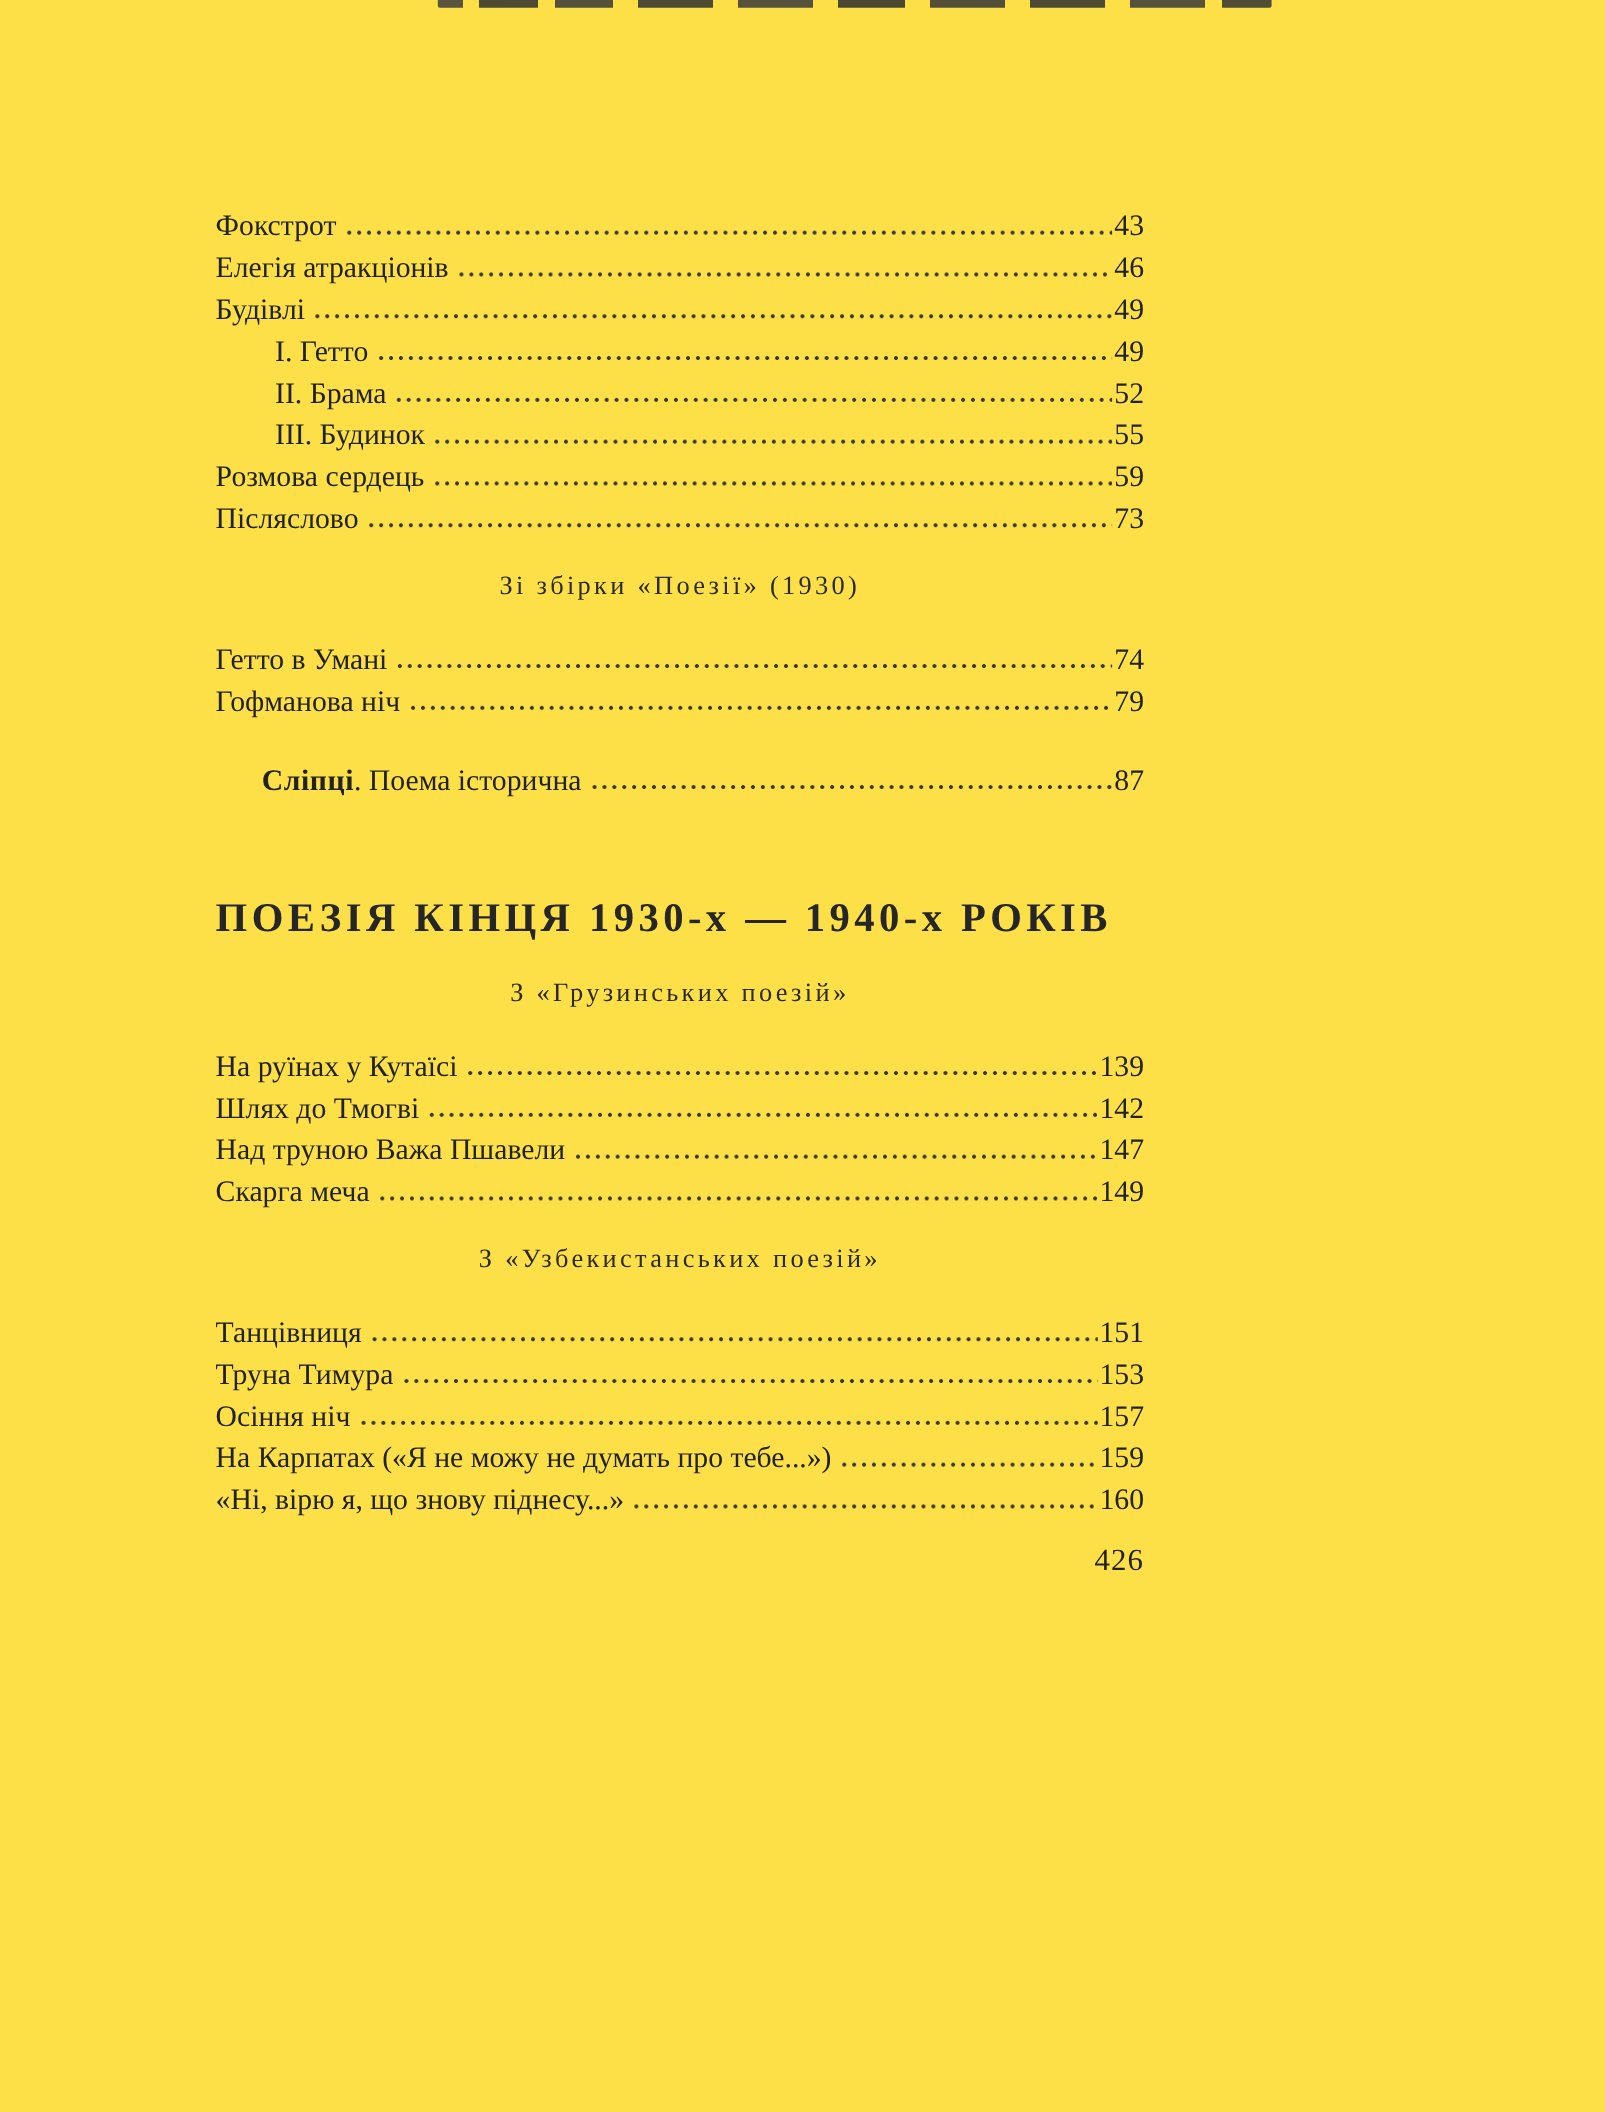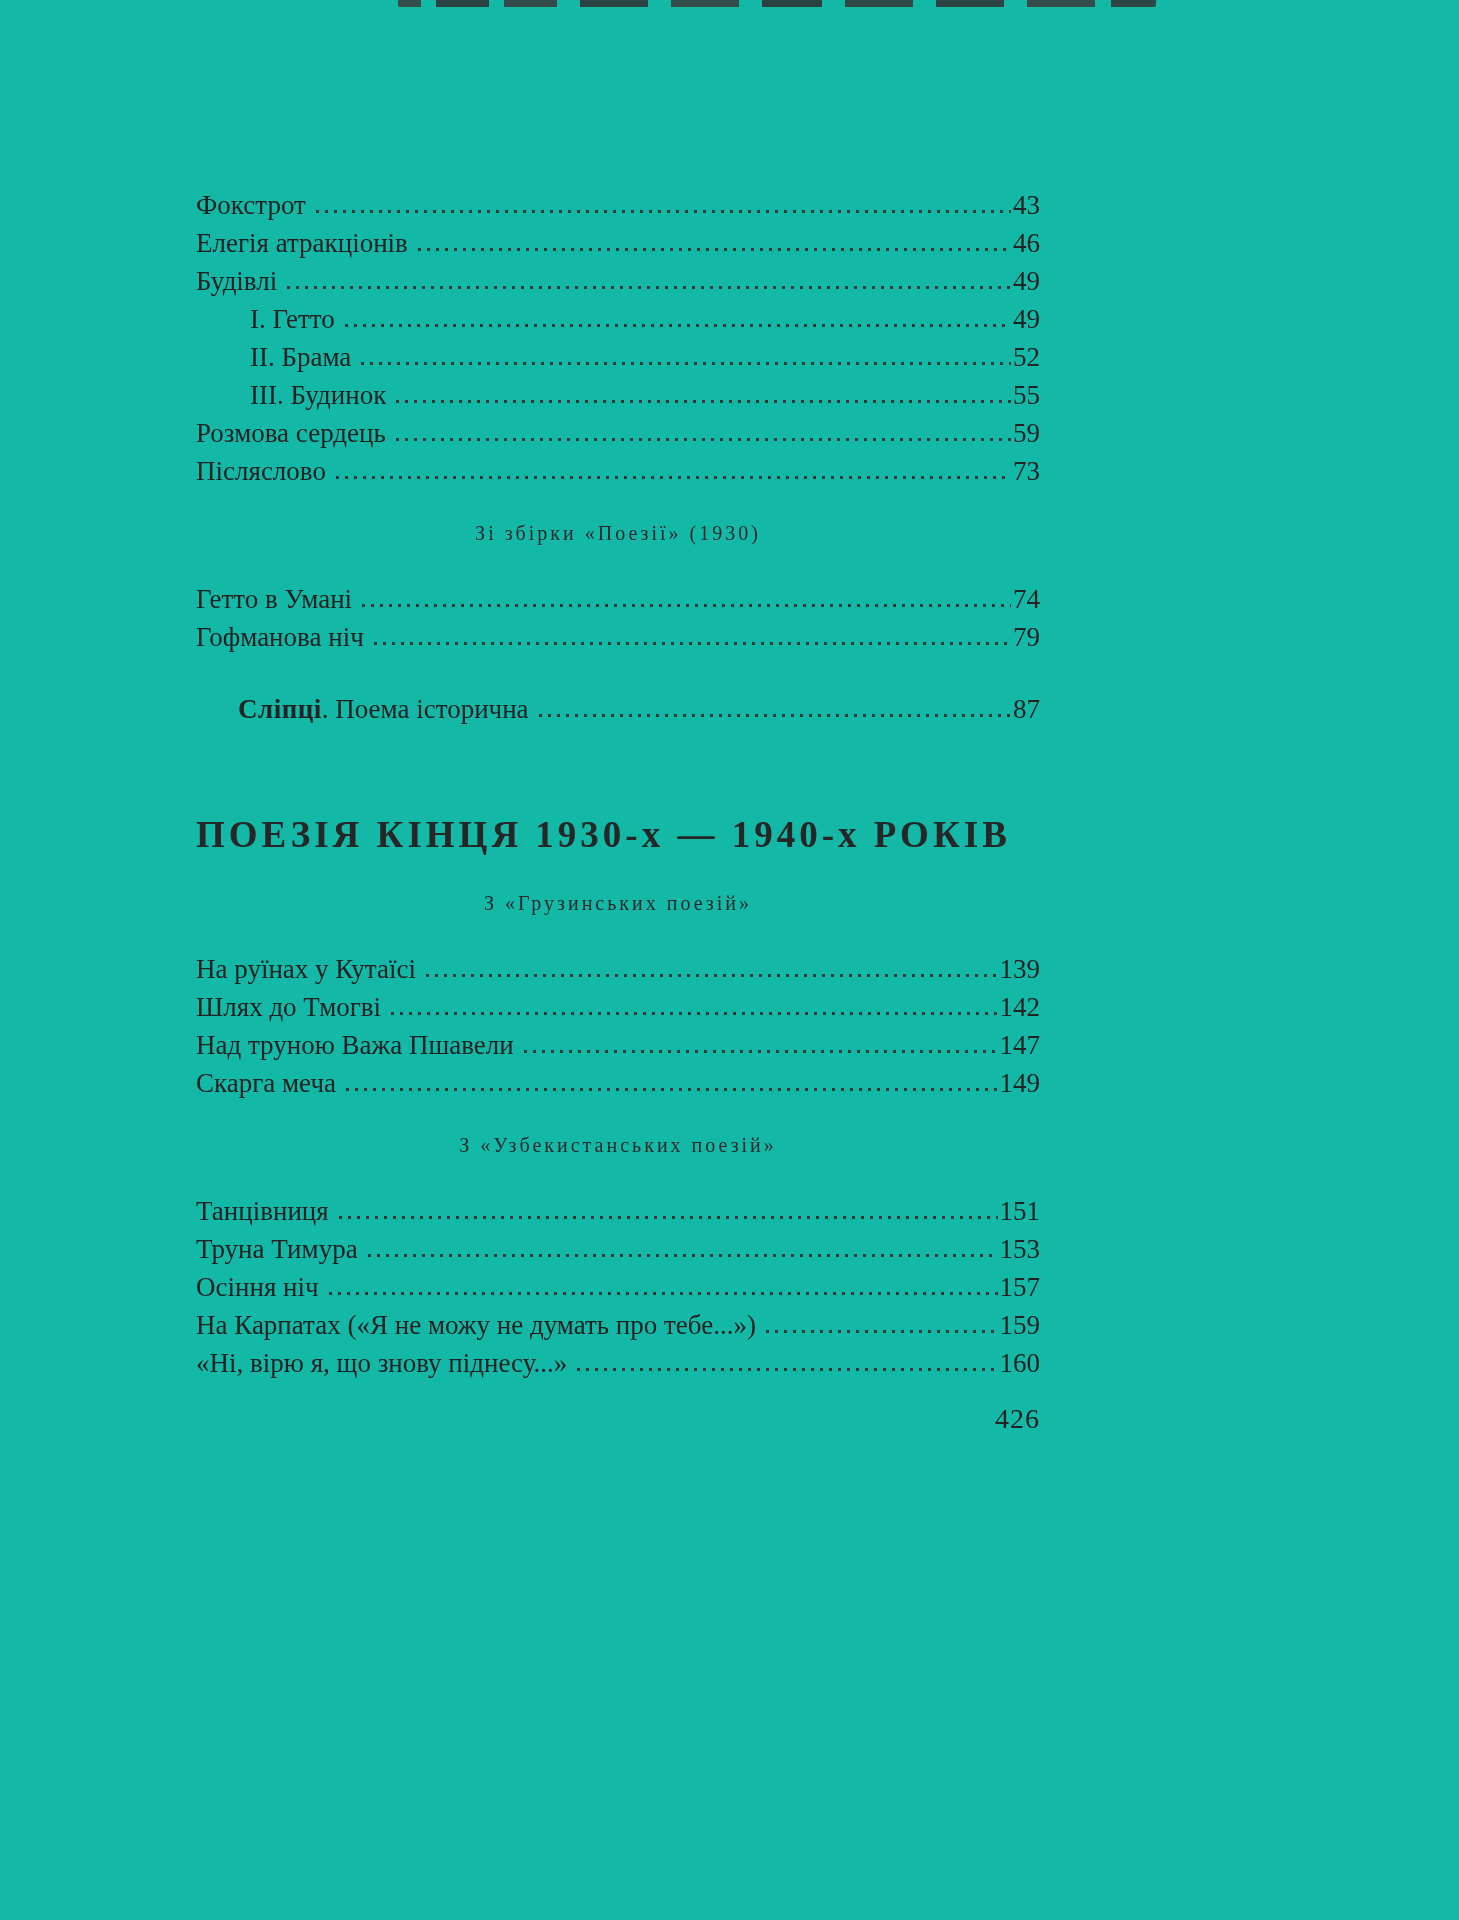--- a/index.html
+++ b/index.html
@@ -1,20 +1,20 @@
 <!DOCTYPE html>
 <html><head>
 <meta charset="utf-8">
 <style>
   html, body { margin: 0; padding: 0; }
   .page {
     position: relative;
     width: 1459px;
     height: 1920px;
-    background: #14b8a6;
+    background: #fde047;
     font-family: "Liberation Serif", "DejaVu Serif", serif;
     color: #222222;
     overflow: hidden;
   }
   .scan-artifact {
     position: absolute;
     top: 0;
     left: 398px;
     width: 758px;
     height: 7px;
@@ -69,21 +69,21 @@
     text-align: left;
     font-size: 37px;
     line-height: 50px;
     letter-spacing: 4px;
     color: #262626;
     font-weight: 700;
   }
   .toc-h2 {
     margin: 22px 0 26px;
     text-align: center;
-    font-size: 20px;
+    font-size: 24px;
     line-height: 42px;
     letter-spacing: 3px;
     color: #2a2a2a;
     font-weight: 400;
   }
   .footer-pagenum {
     position: absolute;
     left: 196px;
     top: 1400px;
     width: 844px;

